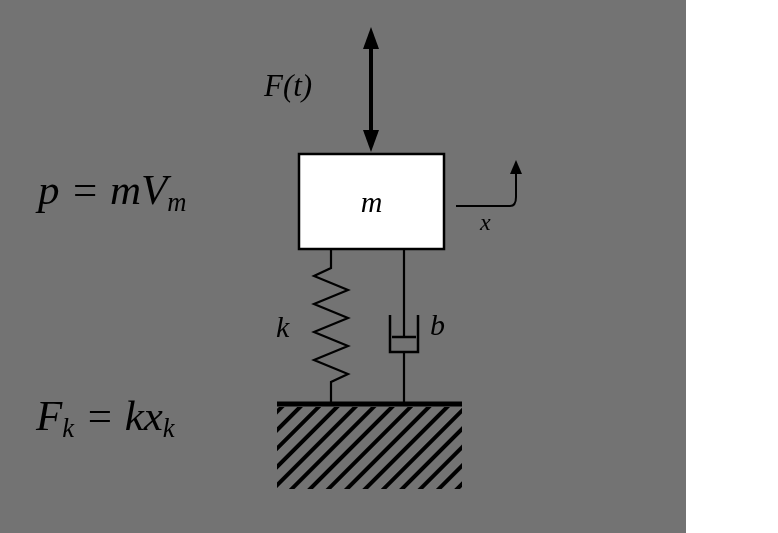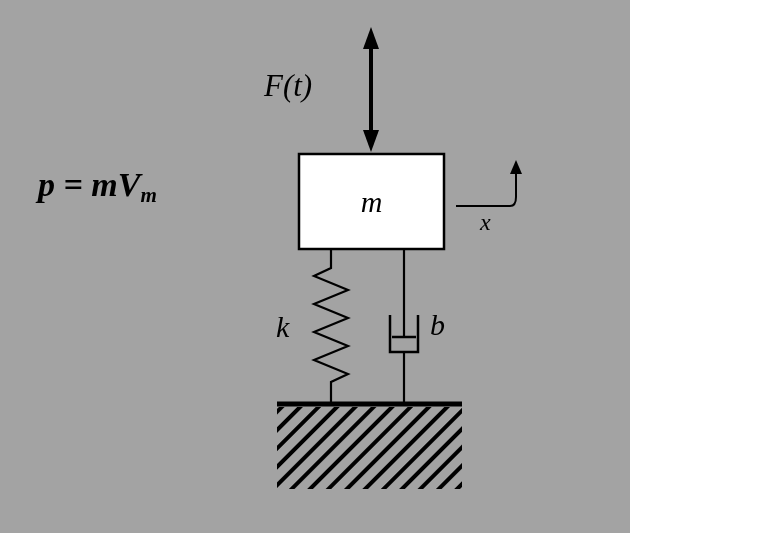--- a/index.html
+++ b/index.html
@@ -2,41 +2,40 @@
 <html><head>
 <meta charset="utf-8">
 <style>
   html, body {
     margin: 0;
     padding: 0;
     background: #ffffff;
   }
   .canvas {
     position: relative;
-    width: 630px;
+    width: 686px;
     height: 533px;
-    background: #a3a3a3;
+    background: #737373;
     overflow: hidden;
     font-family: "Liberation Serif", serif;
   }
   .canvas svg {
     position: absolute;
     left: 0;
     top: 0;
   }
   .label {
     position: absolute;
     color: #000000;
     font-style: italic;
     white-space: pre;
     line-height: 1;
   }
   .eq {
-    font-size: 34px;
-    font-weight: bold;
+    font-size: 43px;
   }
   .sub {
     font-size: 0.62em;
     vertical-align: -0.28em;
   }
   .mass-label-box {
     position: absolute;
     left: 299px;
     top: 154px;
     width: 145px;
@@ -86,15 +85,16 @@
   <div class="mass-label-box">m</div>
 
   <div class="label" style="left:276px; top:312px; font-size:30px;">k</div>
 
   <div class="label" style="left:430px; top:310px; font-size:30px;">b</div>
 
   <div class="label" style="left:480px; top:210px; font-size:24px;">x</div>
 
   <div class="label eq" style="left:38px; top:168px;"><span>p = mV</span><span class="sub">m</span></div>
 
+  <div class="label eq" style="left:36px; top:394px;"><span>F</span><span class="sub">k</span><span> = kx</span><span class="sub">k</span></div>
 
 
 </div>
 
 </body></html>

